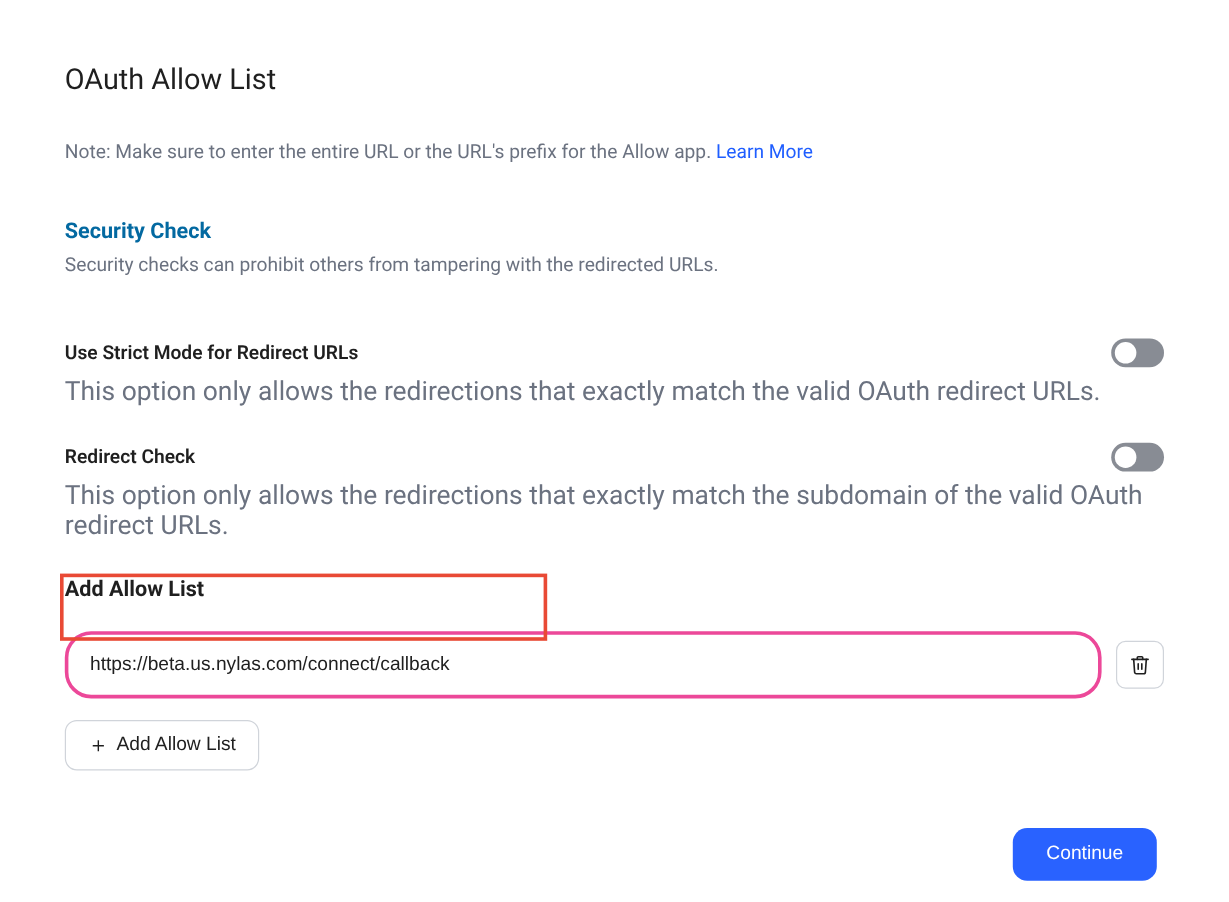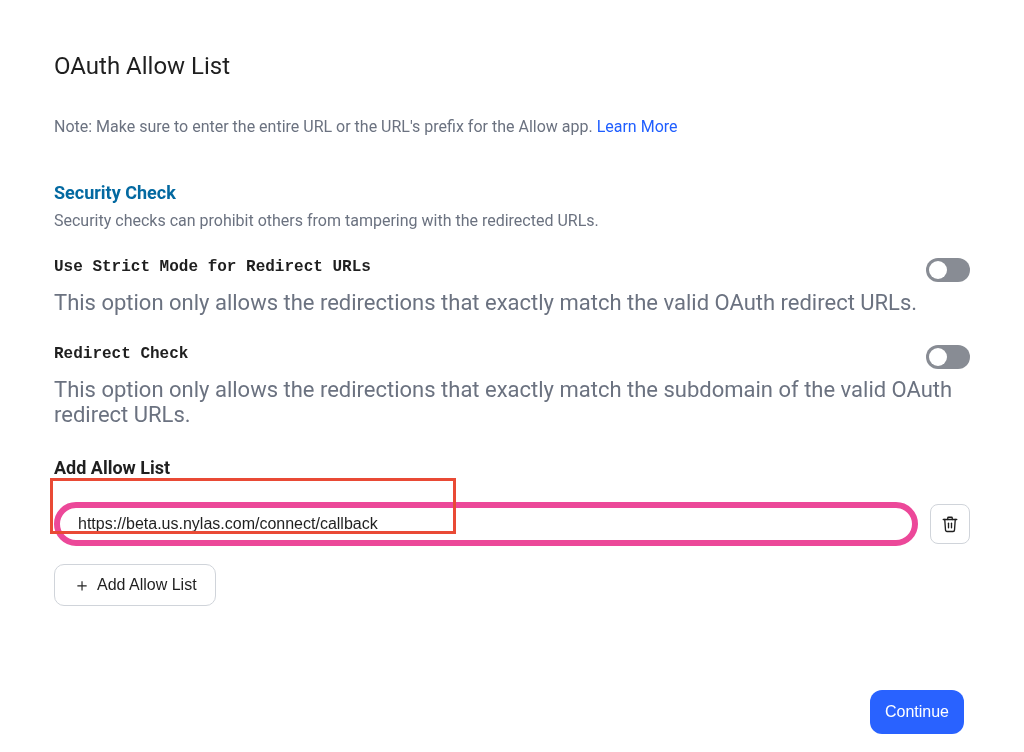--- a/index.html
+++ b/index.html
@@ -32,28 +32,27 @@
     }
     .section-title {
       font-size: 18px;
       font-weight: 700;
       margin-bottom: 8px;
       color: #0369a1;
     }
     .section-desc {
       font-size: 16px;
       color: #6b7280;
-      margin-bottom: 28px;
+      margin-bottom: 52px;
     }
     .option-row {
       display: flex;
       justify-content: space-between;
-      align-items: flex-start;
+      align-items: center;
       margin-bottom: 8px;
-      font-family: Liberation Mono, monospace;
     }
     .option-label {
       font-size: 16px;
       font-weight: 600;
       color: #1f1f1f;
     }
     .option-desc {
       font-size: 22px;
       color: #6b7280;
       margin-bottom: 30px;
@@ -84,22 +83,22 @@
       color: #1f1f1f;
     }
     .input-row {
       display: flex;
       align-items: center;
       gap: 12px;
       margin-bottom: 18px;
     }
     .url-input {
       flex: 1;
-      height: 44px;
-      border: 6px solid #ec4899;
+      height: 56px;
+      border: 3px solid #ec4899;
       border-radius: 22px;
       padding: 13px 18px;
       font-size: 16px;
       color: #1f1f1f;
       outline: none;
     }
     .delete-btn {
       width: 40px;
       height: 40px;
       border: 1px solid #d0d4da;
@@ -136,21 +135,21 @@
     }
     .plus-icon {
       font-size: 18px;
       line-height: 1;
     }
     .continue-btn {
       position: absolute;
       right: 60px;
       bottom: 18px;
       height: 44px;
-      padding: 0 15px;
+      padding: 0 28px;
       background: #2962ff;
       color: #fff;
       border: none;
       border-radius: 12px;
       font-size: 16px;
       font-weight: 500;
       cursor: pointer;
     }
   </style>
 </head>

